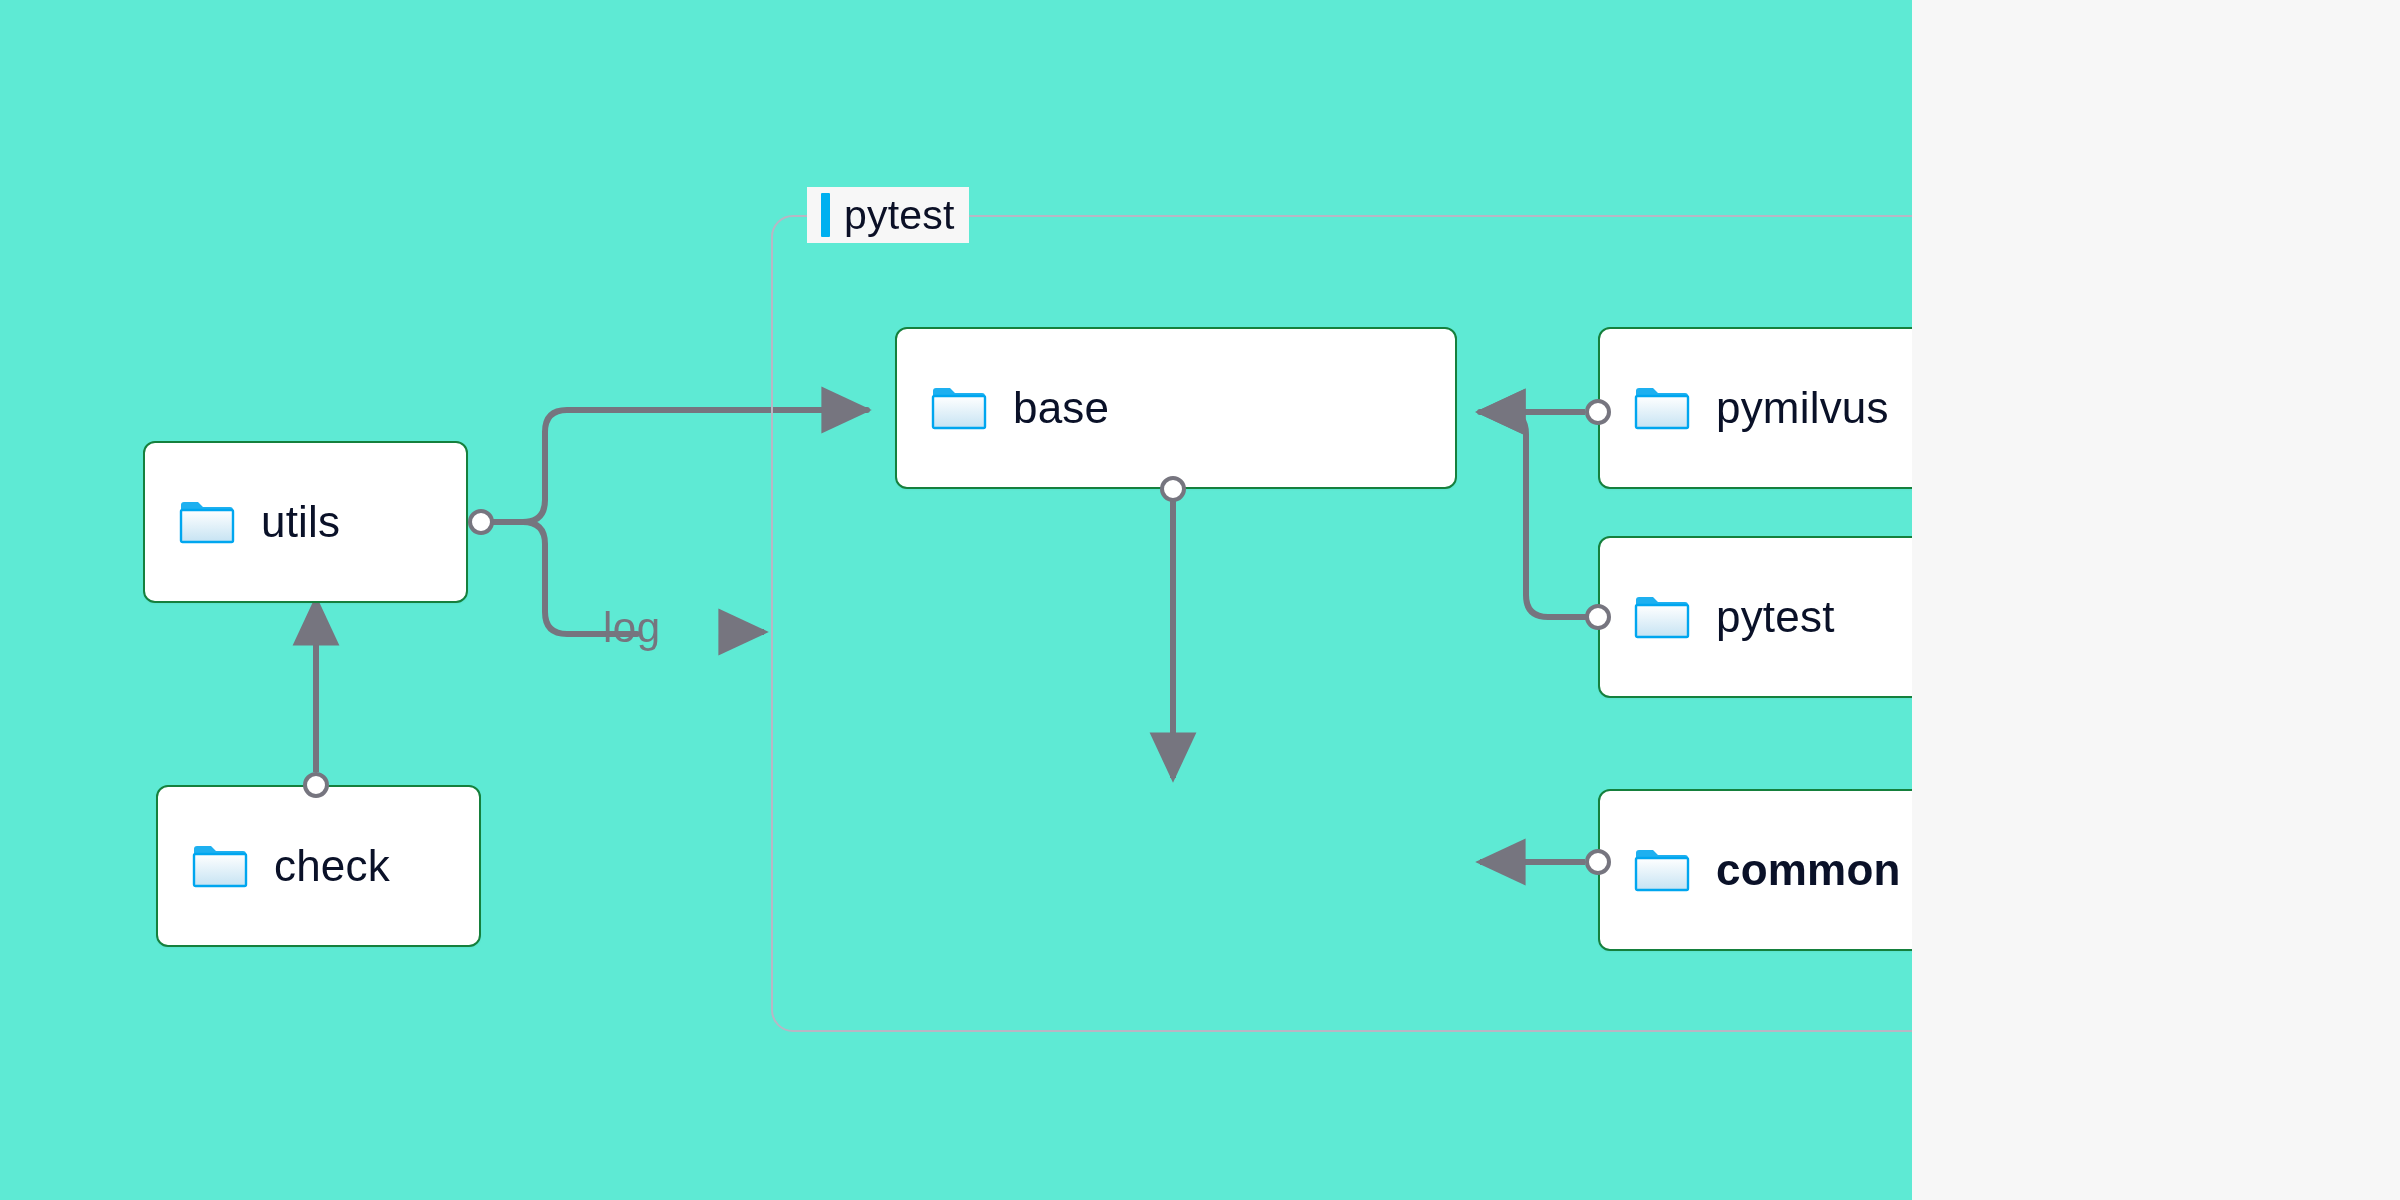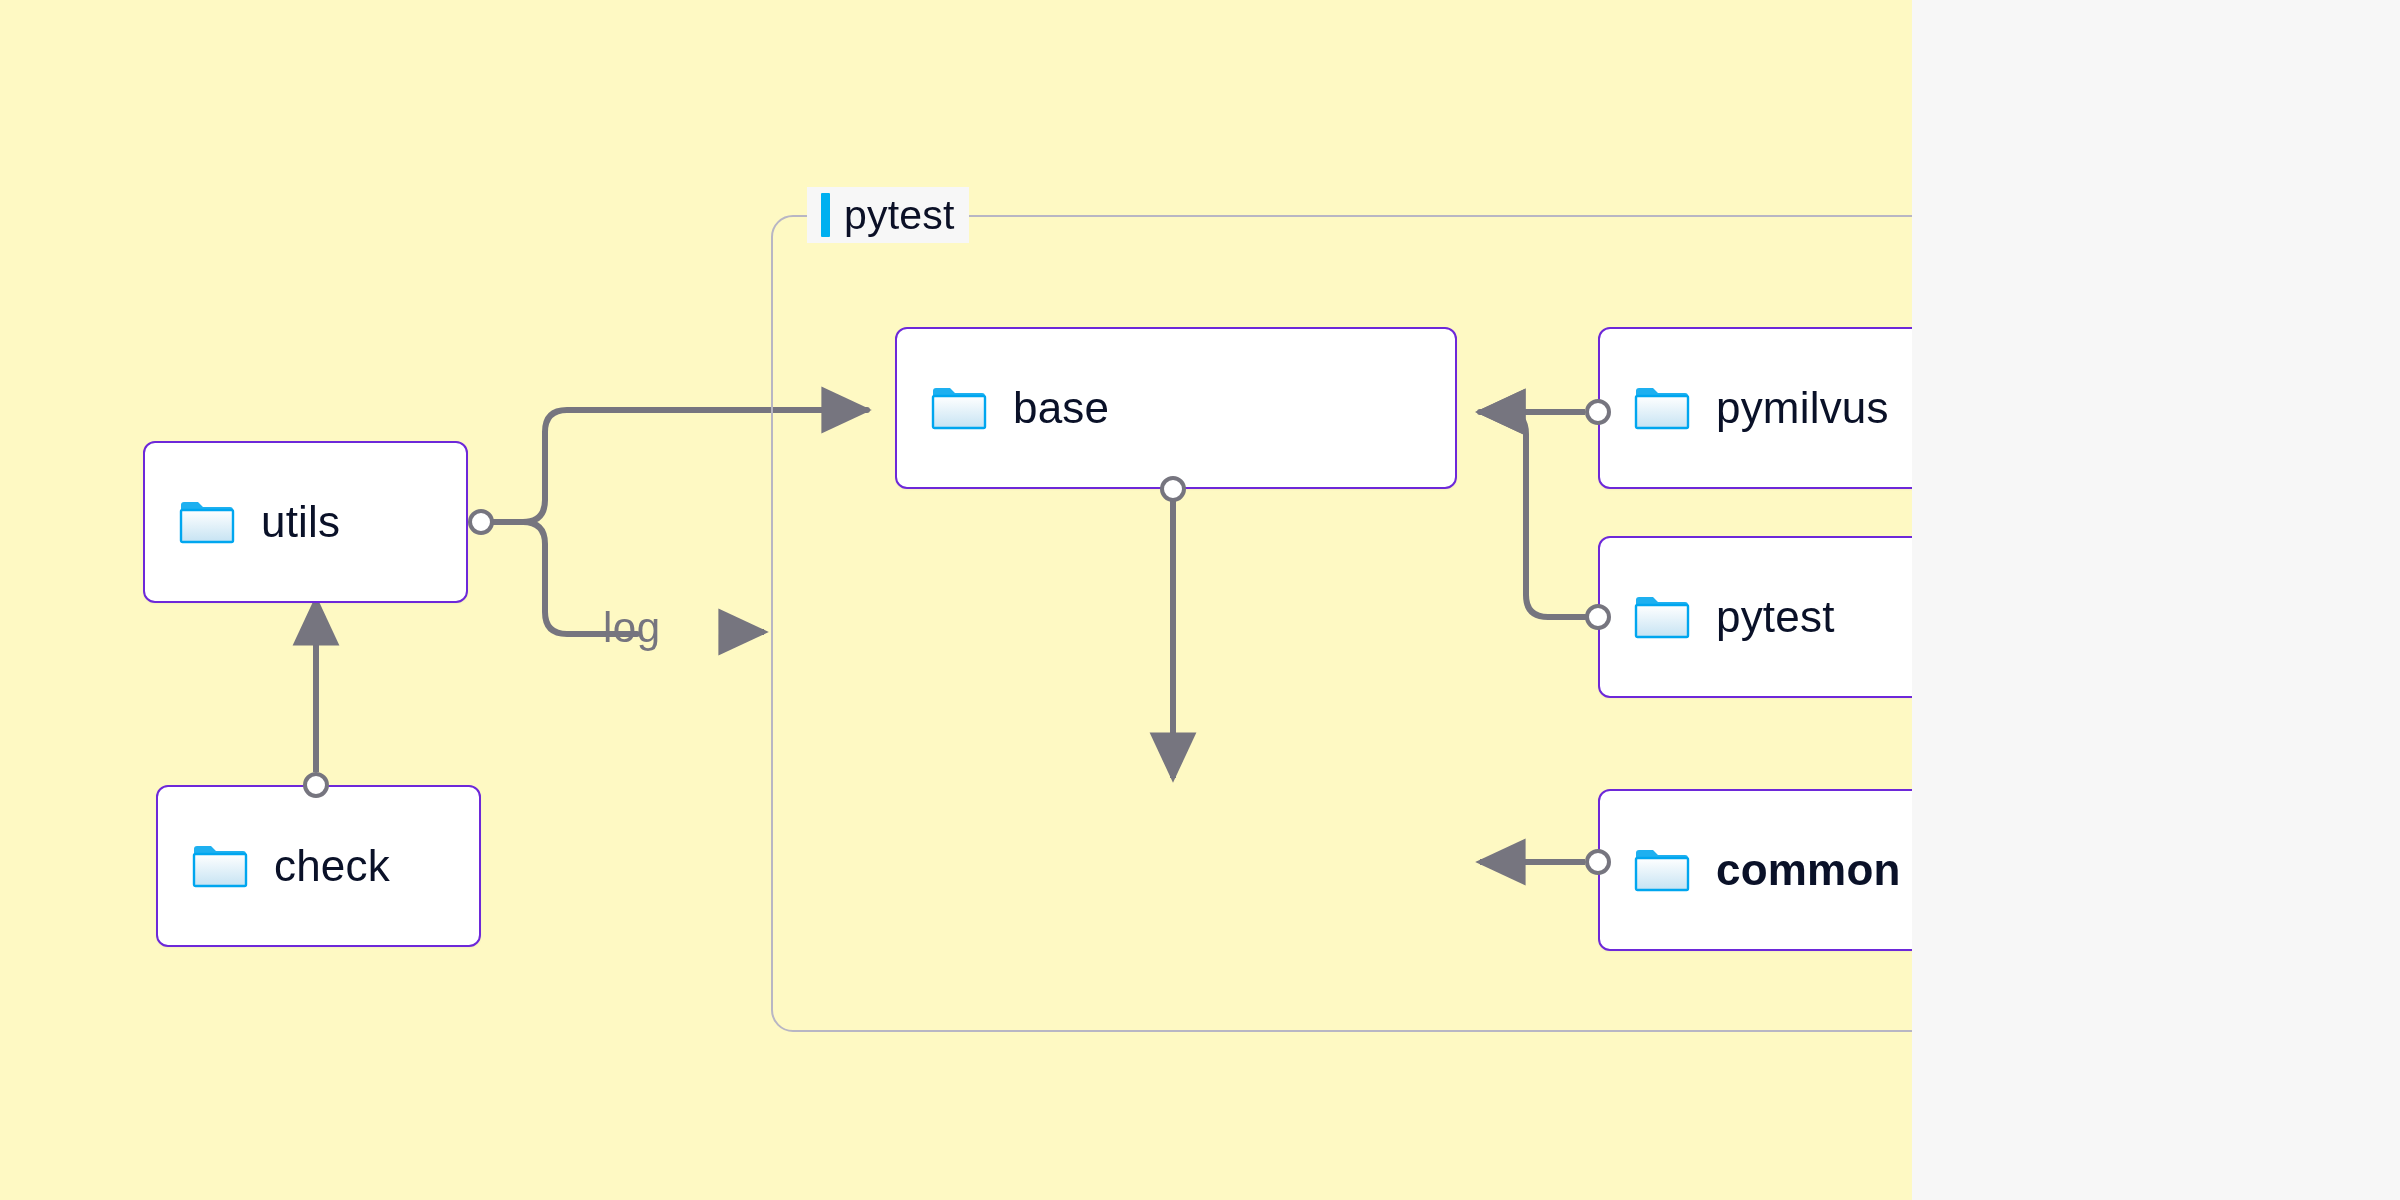--- a/index.html
+++ b/index.html
@@ -7,21 +7,21 @@
     padding: 0;
     background: #f7f7f7;
   }
   body {
     font-family: "Liberation Sans", sans-serif;
   }
   #canvas {
     position: relative;
     width: 1912px;
     height: 1200px;
-    background: #fef9c3;
+    background: #5eead4;
     overflow: hidden;
   }
   #edges {
     position: absolute;
     left: 0;
     top: 0;
     width: 2400px;
     height: 1200px;
     pointer-events: none;
   }
@@ -55,21 +55,21 @@
     color: #0b1026;
     letter-spacing: 0.2px;
     white-space: nowrap;
   }
 
   
   .node {
     position: absolute;
     box-sizing: border-box;
     background: #ffffff;
-    border: 2px solid #6d28d9;
+    border: 2px solid #15803d;
     border-radius: 12px;
     display: flex;
     align-items: center;
     gap: 26px;
     padding-left: 34px;
     box-shadow: 0 1px 2px rgba(20,20,50,0.04);
   }
   .node-label {
     font-size: 44px;
     color: #0a1128;

